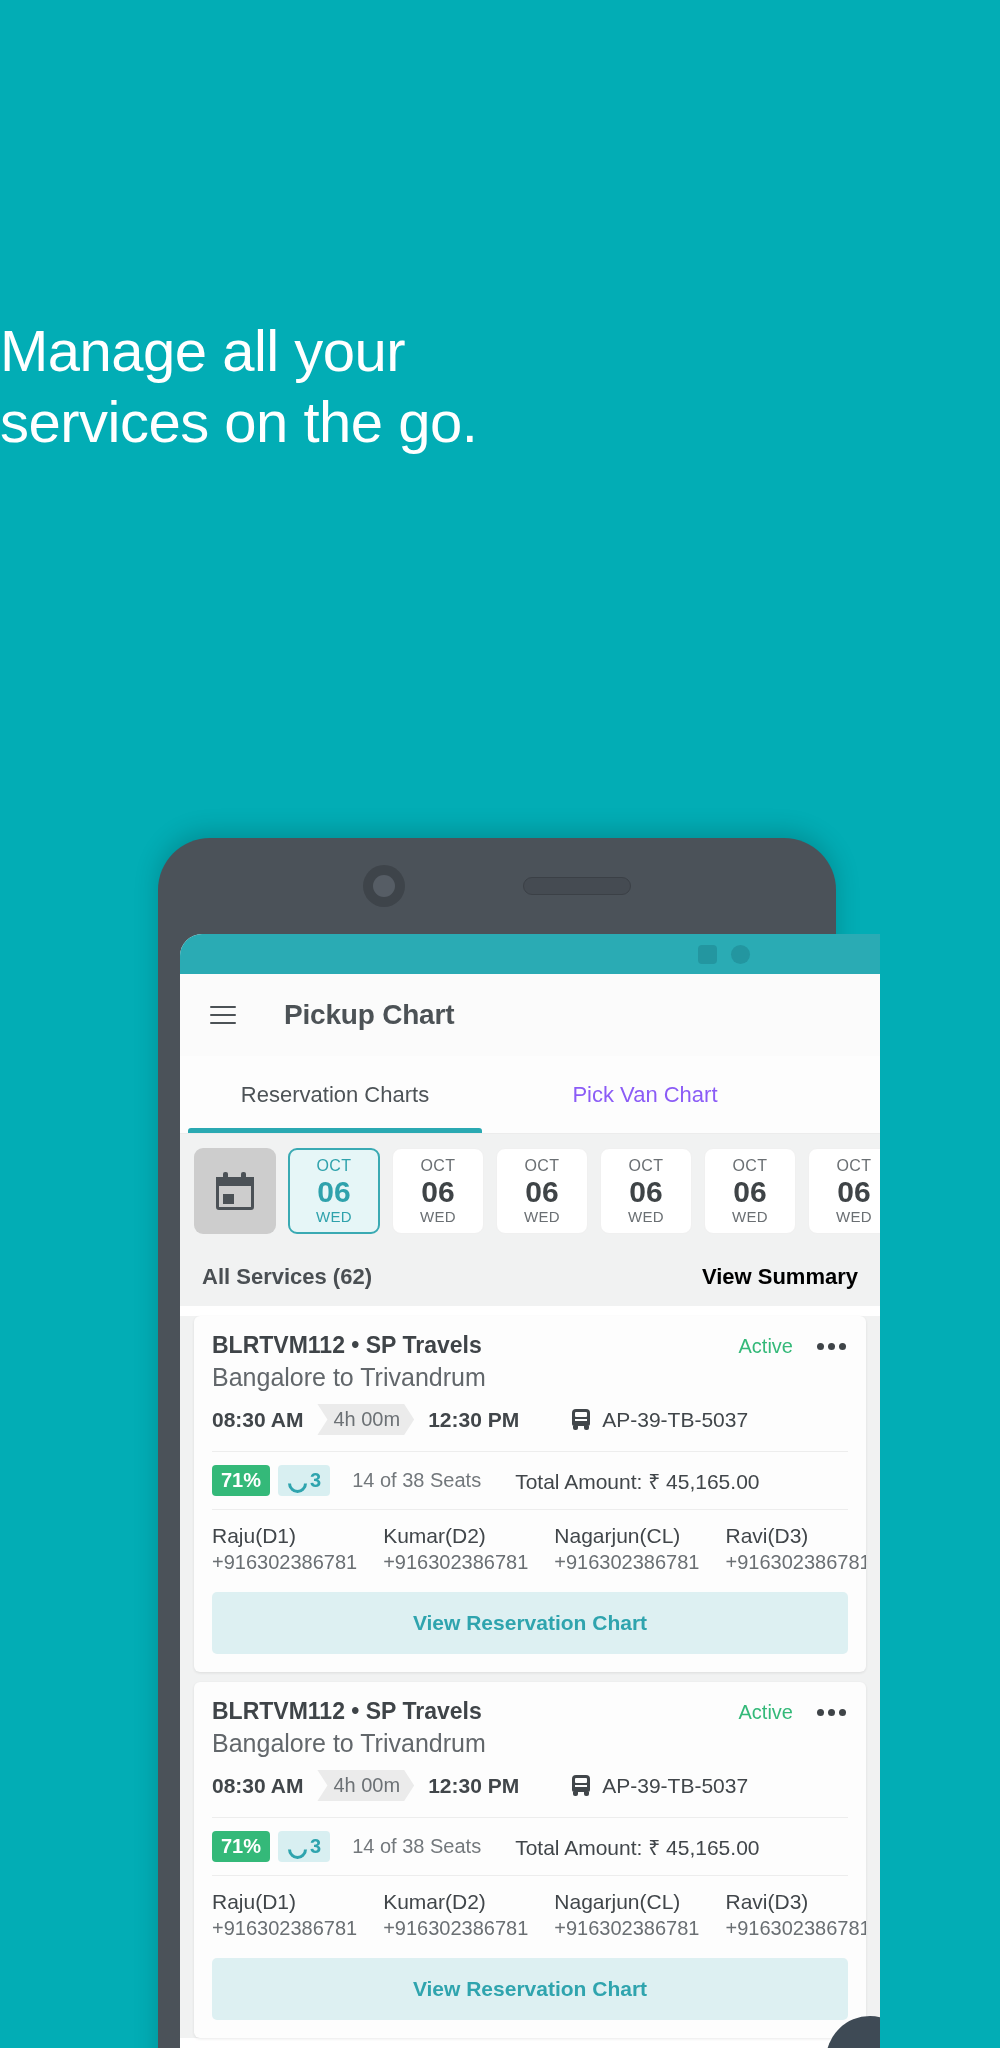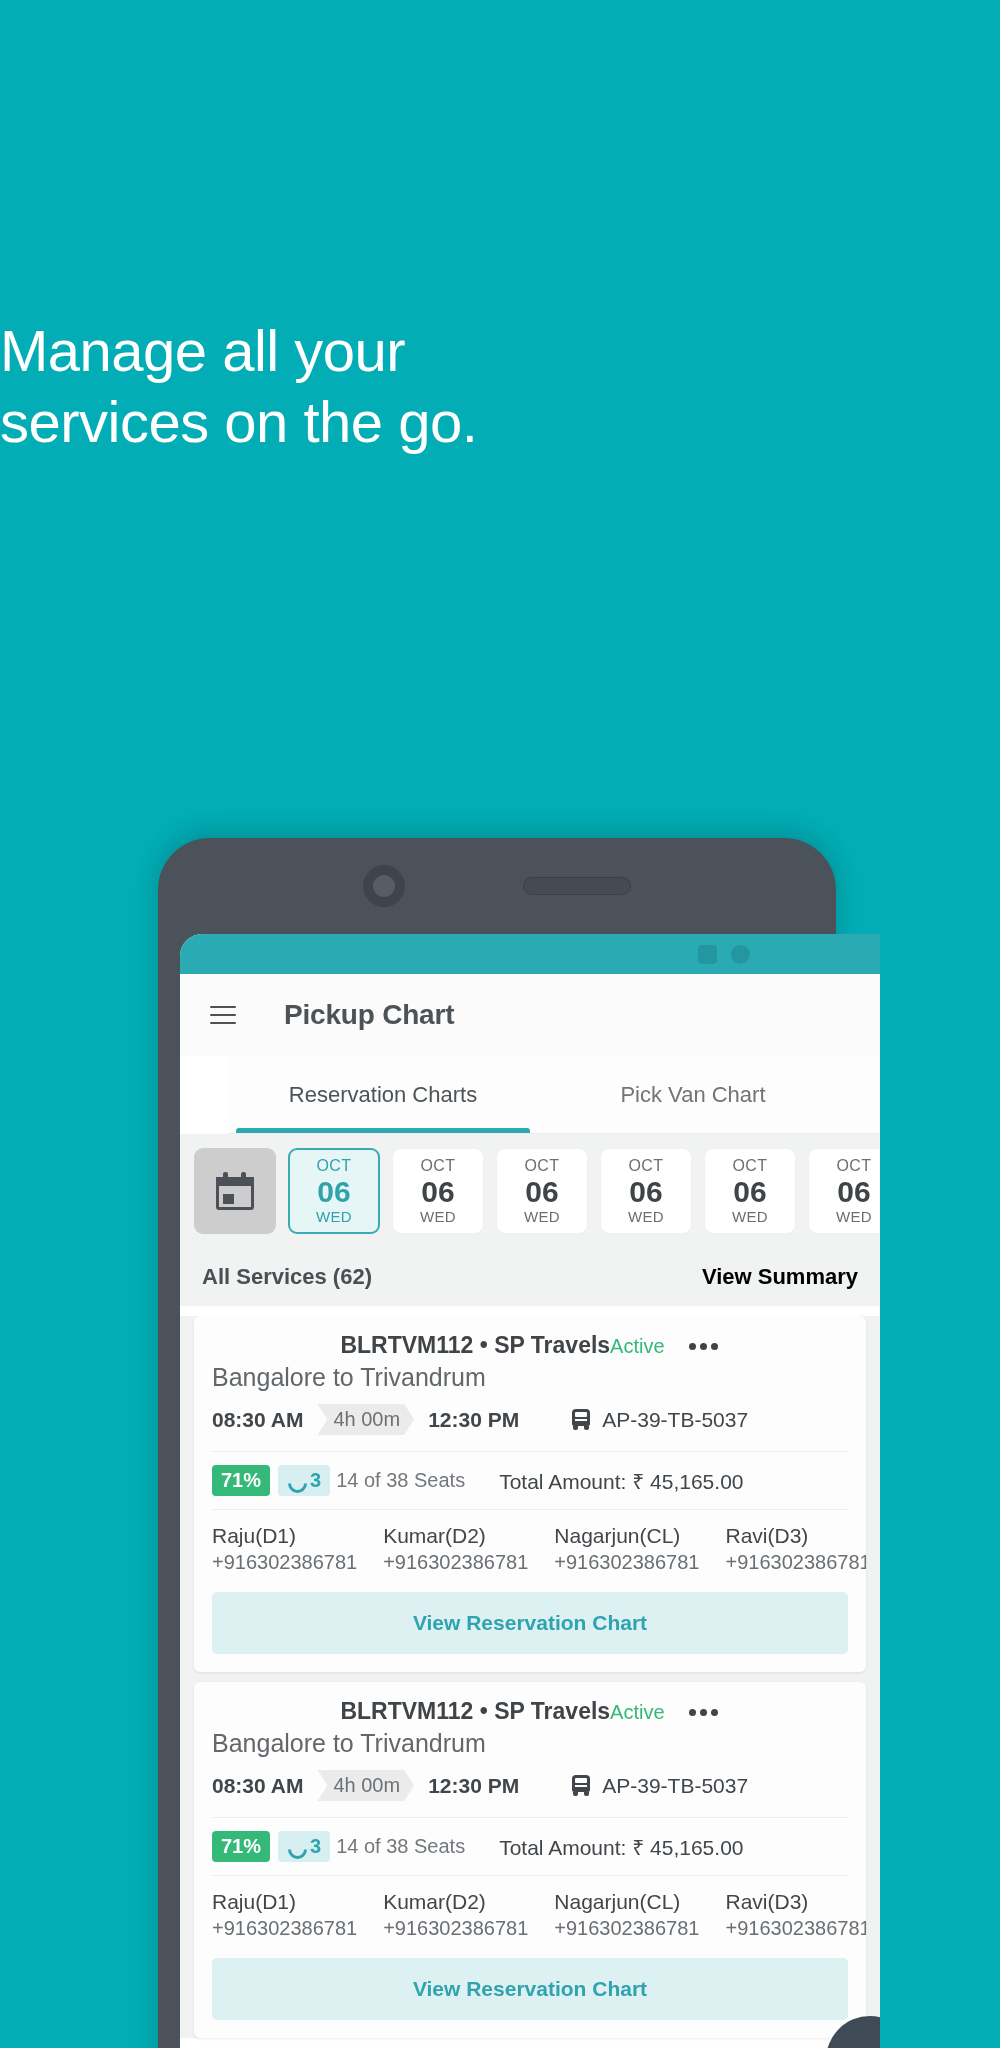--- a/index.html
+++ b/index.html
@@ -95,26 +95,25 @@
   .appbar-title {
     font-size:28px; font-weight:bold; color:#4c5256;
     letter-spacing:-0.2px;
   }
 
   
   .tabs {
     height:78px; background:#fdfdfd;
     display:flex; position:relative;
     border-bottom:1px solid #ececec;
-    margin-left:48px;
   }
   .tab {
     flex:0 0 310px;
     display:flex; align-items:center; justify-content:center;
-    font-size:22px; color:#737373;
+    font-size:22px; color:#8b5cf6;
     position:relative; cursor:pointer;
   }
   .tab.active { color:#4d5357; }
   .tab.active::after {
     content:""; position:absolute; bottom:0; left:8px; right:8px;
     height:5px; background:#2aa9b2; border-radius:3px 3px 0 0;
   }
 
   
   .datestrip {
@@ -181,21 +180,21 @@
   .list { background:#f1f2f2; padding:0 0 0 0; height:auto; }
 
   .card {
     background:#fdfdfd;
     margin:10px 14px 0 14px;
     border-radius:6px;
     box-shadow:0 1px 3px rgba(0,0,0,0.09);
     overflow:hidden;
   }
   .card-row1 {
-    display:flex; align-items:flex-start; justify-content:center;
+    display:flex; align-items:flex-start; justify-content:space-between;
     padding:16px 18px 0 18px;
   }
   .c-title { font-size:23px; font-weight:bold; color:#3f4448; white-space:nowrap; }
   .c-right { display:flex; align-items:center; gap:22px; padding-top:3px; }
   .c-status { font-size:20px; color:#34b979; }
   .c-dots { display:flex; gap:4px; cursor:pointer; padding:4px 2px; }
   .c-dots i { width:7px; height:7px; border-radius:50%; background:#3f4448; display:block; }
   .c-route { font-size:25px; color:#62676b; padding:4px 18px 0 18px; }
 
   .c-times {
@@ -260,21 +259,21 @@
   }
   .phone-ico::before {
     content:""; position:absolute; left:1px; top:1px;
     width:13px; height:13px;
     border:3.2px solid #2fa4ae;
     border-radius:50%;
     border-right-color:transparent;
     border-top-color:transparent;
     transform:rotate(-45deg);
   }
-  .seats { font-size:20px; color:#73787c; margin-left:6px; }
+  .seats { font-size:20px; color:#73787c; margin-left:22px; }
   .amount { font-size:21px; color:#41464a; margin-left:34px; }
 
   .c-contacts {
     display:flex; padding:14px 18px 4px 18px;
     gap:26px; white-space:nowrap;
   }
   .contact .nm { font-size:21px; color:#41464a; }
   .contact .ph { font-size:20px; color:#6a6f73; margin-top:3px; }
 
   .c-action { padding:14px 18px 18px 18px; }

